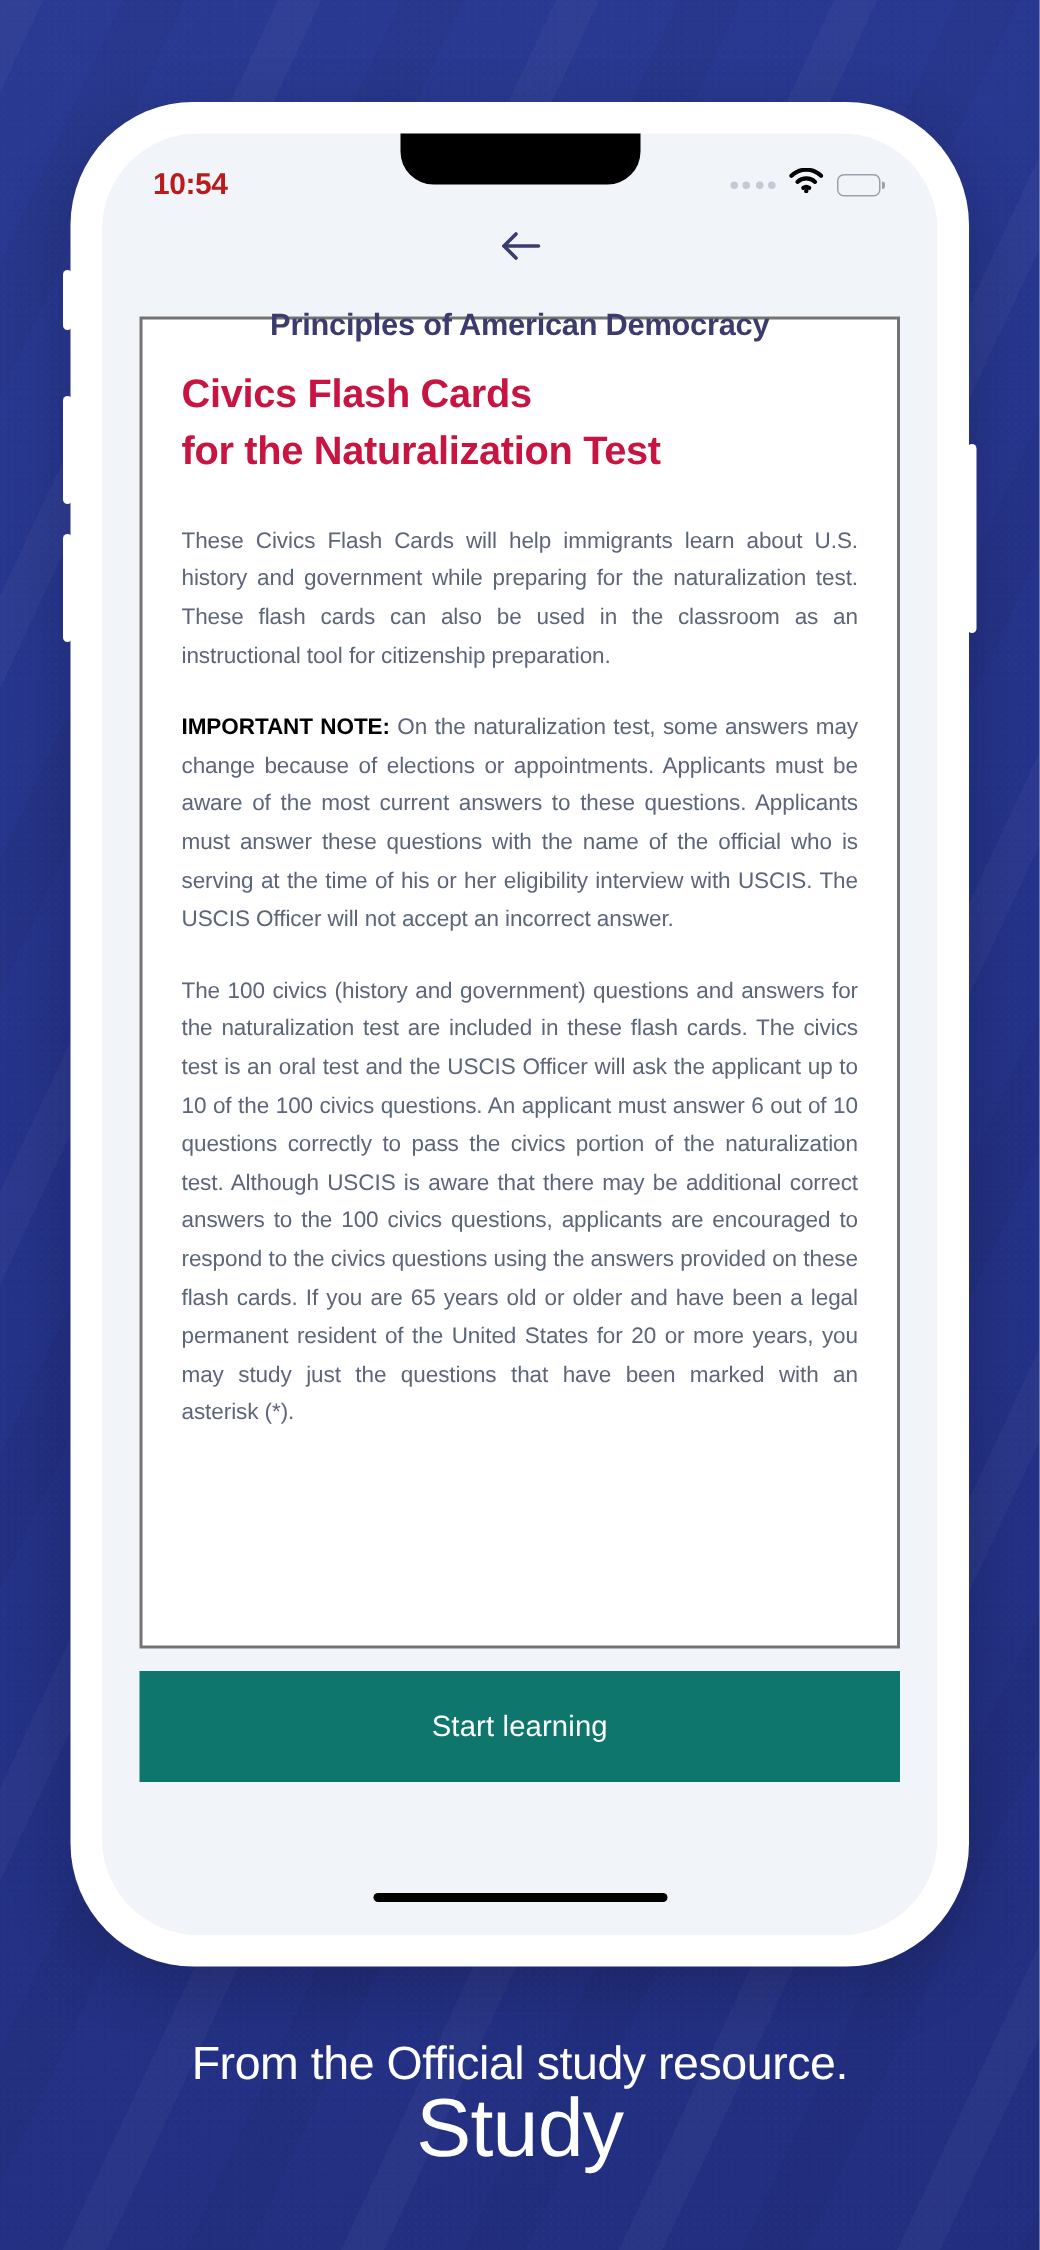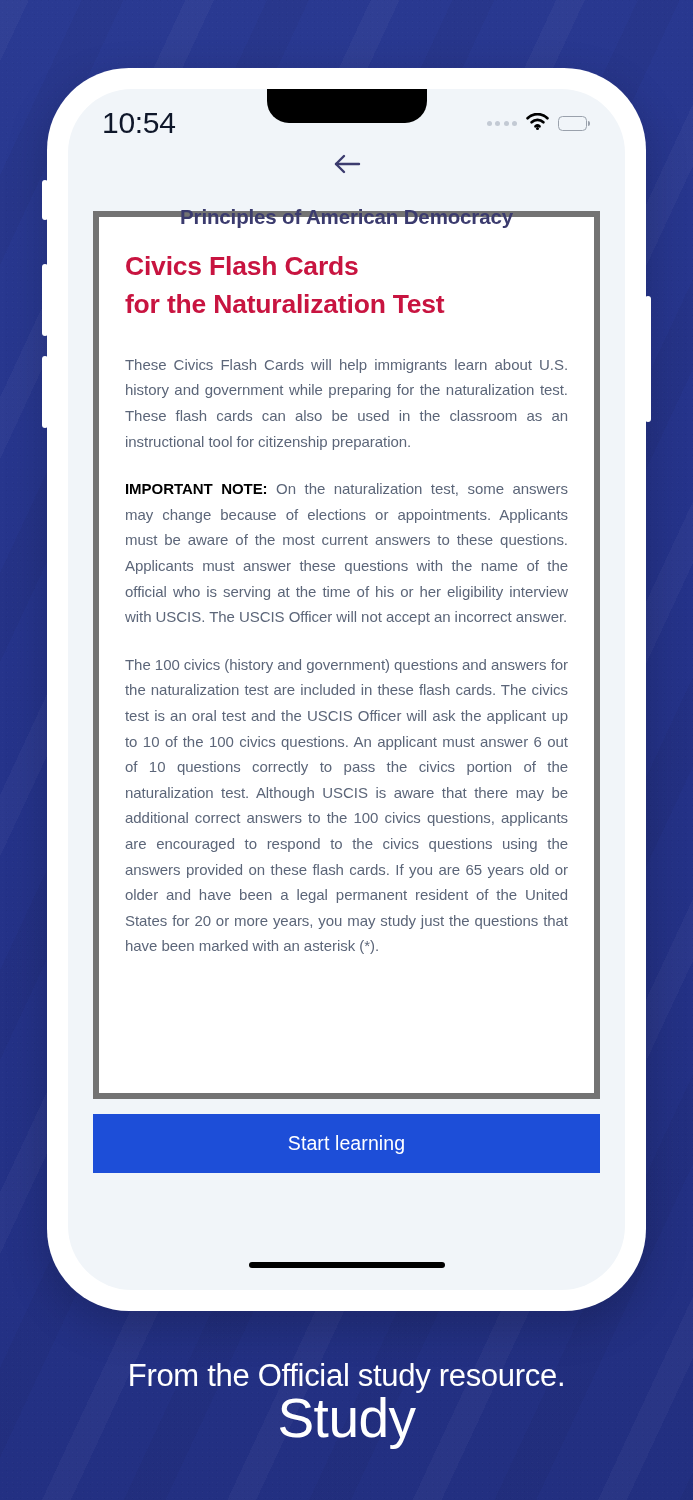--- a/index.html
+++ b/index.html
@@ -97,23 +97,23 @@
   
   #status-bar {
     position: relative;
     height: 60px;
     padding: 0 38px 0 34px;
     display: flex;
     align-items: center;
     justify-content: space-between;
   }
   #status-time {
-    font-size: 30px;
-    font-weight: normal;
-    color: #0f172a;
+    font-size: 20px;
+    font-weight: bold;
+    color: #b91c1c;
     letter-spacing: -0.3px;
     padding-top: 8px;
   }
   #status-icons {
     display: flex;
     align-items: center;
     gap: 9px;
     padding-top: 8px;
   }
   #signal-dots { display: flex; gap: 3.5px; align-items: center; }
@@ -165,21 +165,21 @@
     color: #3B3B6E;
     letter-spacing: -0.15px;
   }
 
   
   #content-scroll {
     padding: 0 25px;
   }
   #info-card {
     background: #FFFFFF;
-    border: 6px solid #737373;
+    border: 2px solid #737373;
     padding: 30px 26px 30px 26px;
     height: 888px;
     overflow: hidden;
   }
 
   #card-title {
     color: #C81440;
     font-size: 26.5px;
     font-weight: bold;
     line-height: 1.45;
@@ -200,22 +200,22 @@
   .body-para:last-child { margin-bottom: 0; }
   .para-lead {
     font-weight: bold;
     color: #000000;
   }
 
   
   #cta-wrap { padding: 15px 25px 0 25px; }
   #start-learning-button {
     width: 100%;
-    height: 59px;
-    background: #1d4ed8;
+    height: 74px;
+    background: #0f766e;
     color: #FFFFFF;
     border: none;
     font-family: "Liberation Sans", sans-serif;
     font-size: 19.5px;
     letter-spacing: 0.1px;
     cursor: pointer;
     display: flex;
     align-items: center;
     justify-content: center;
   }

